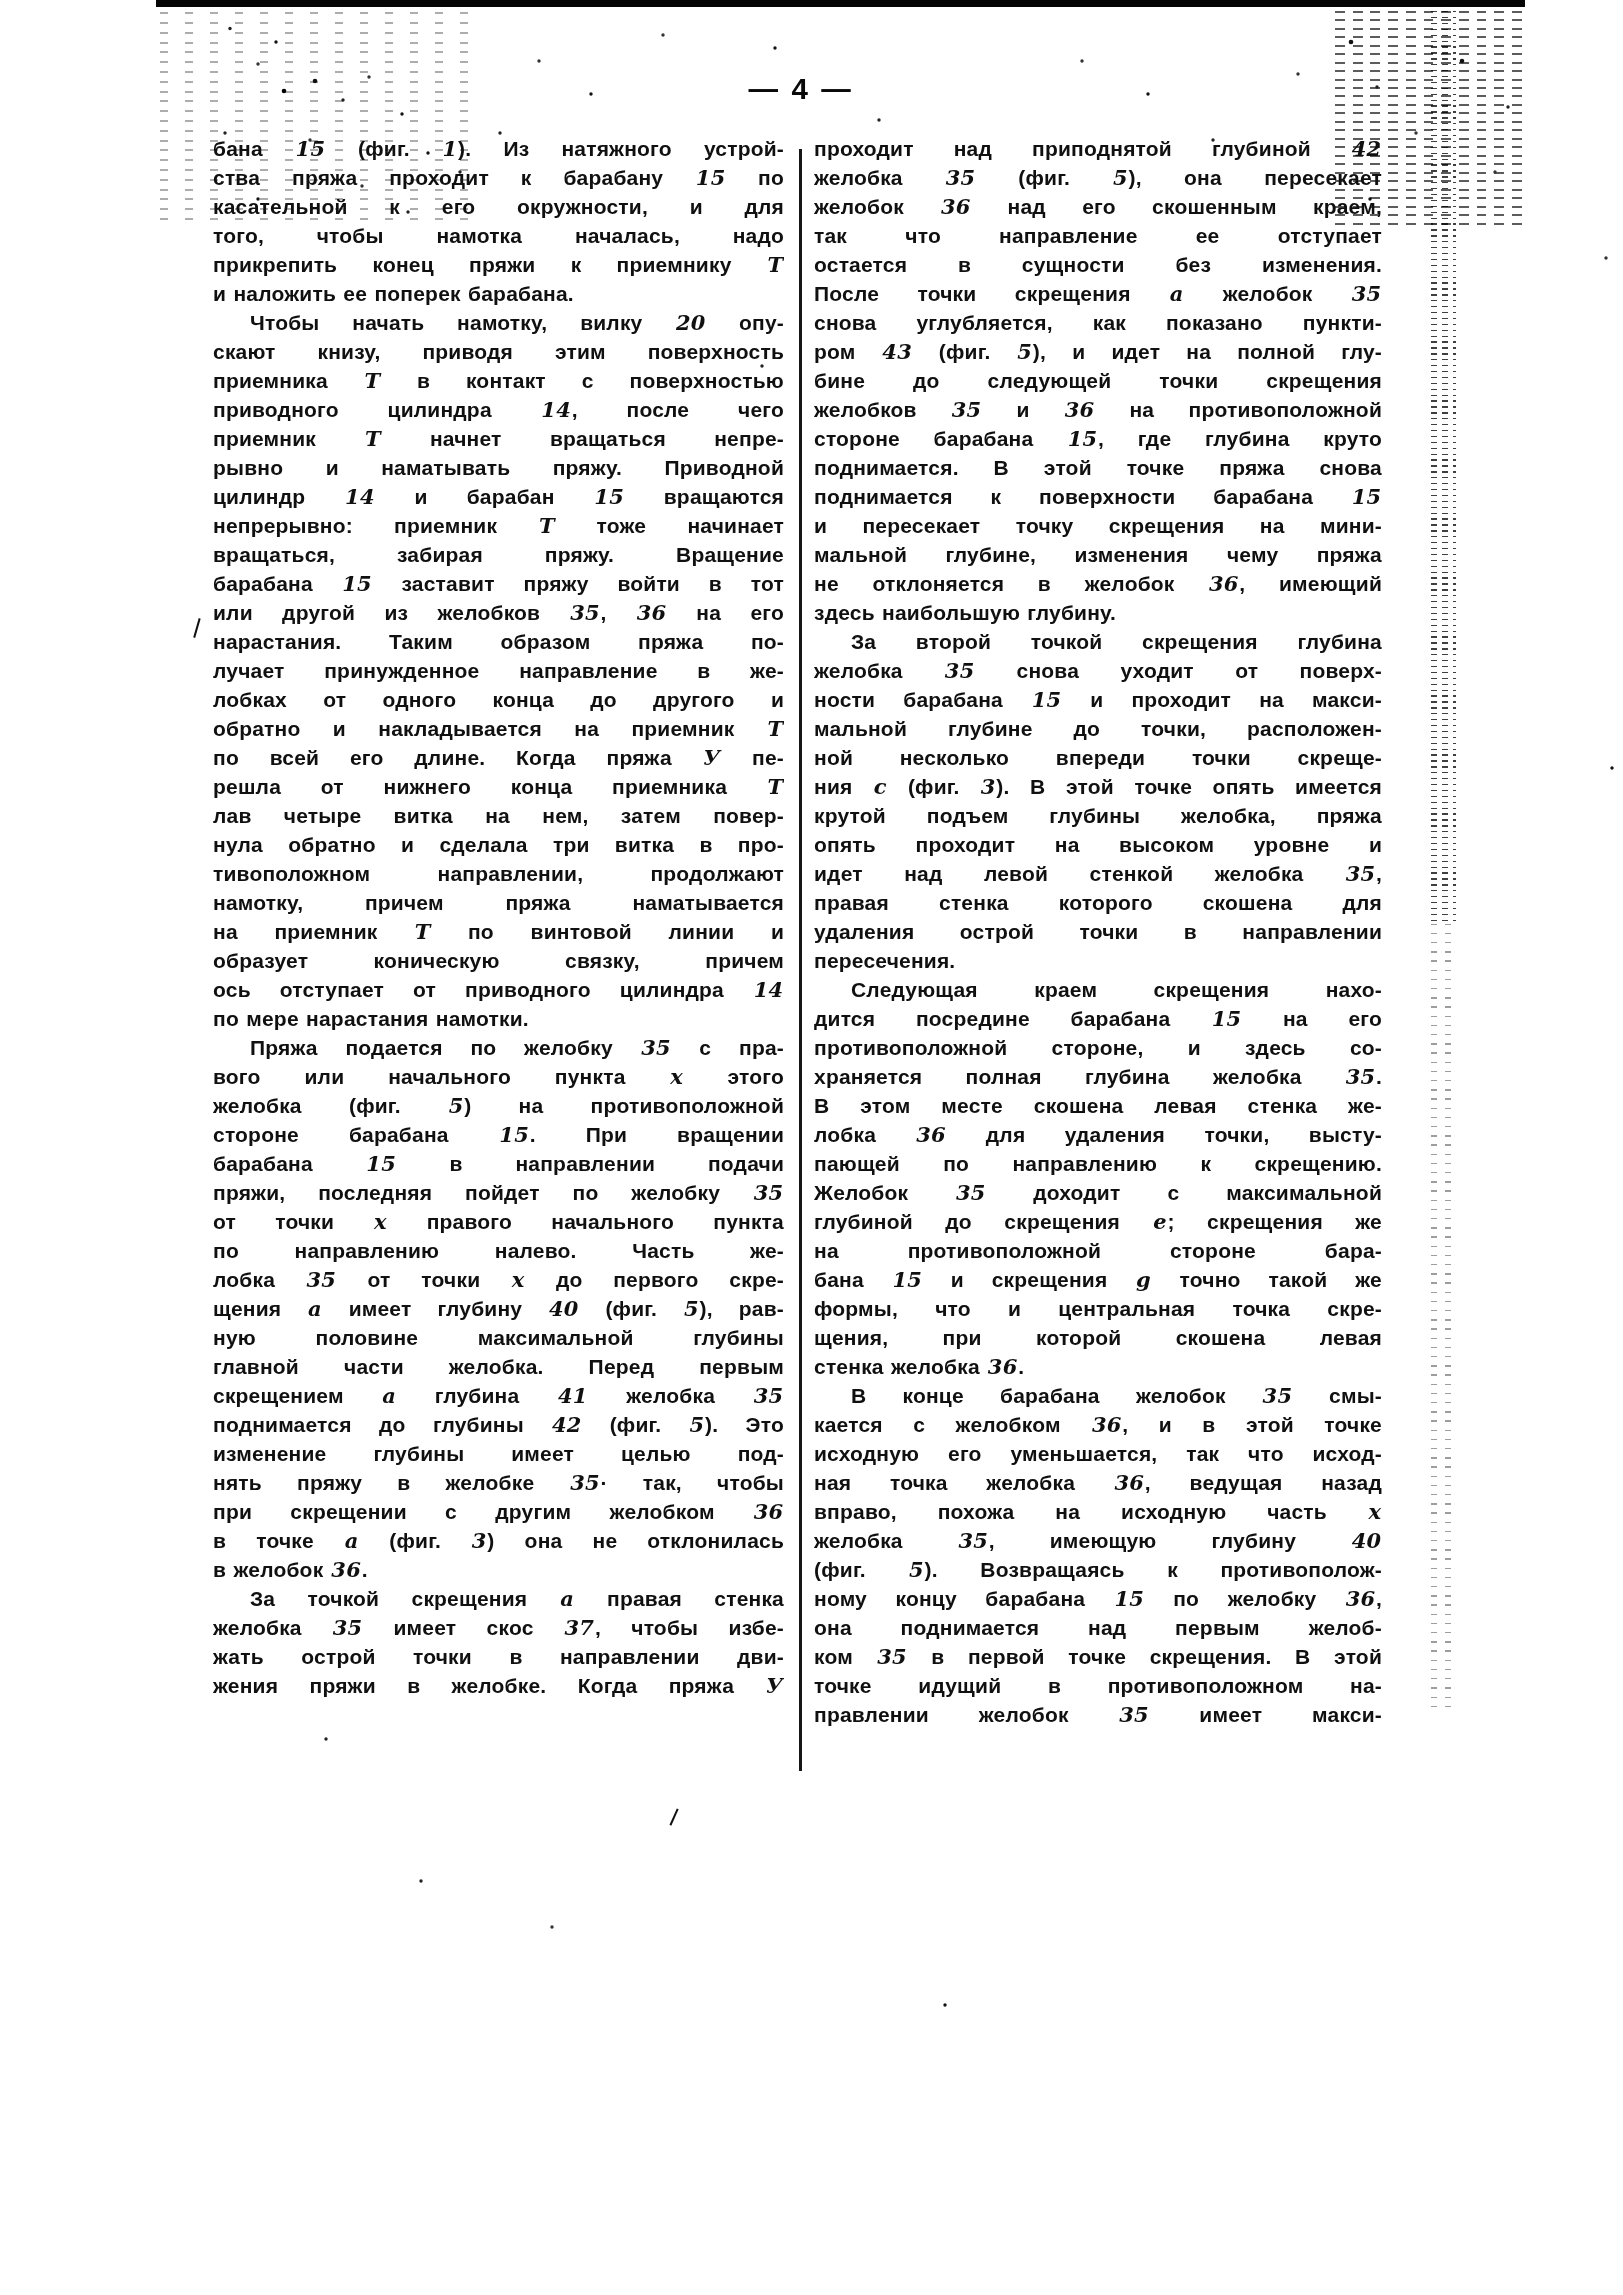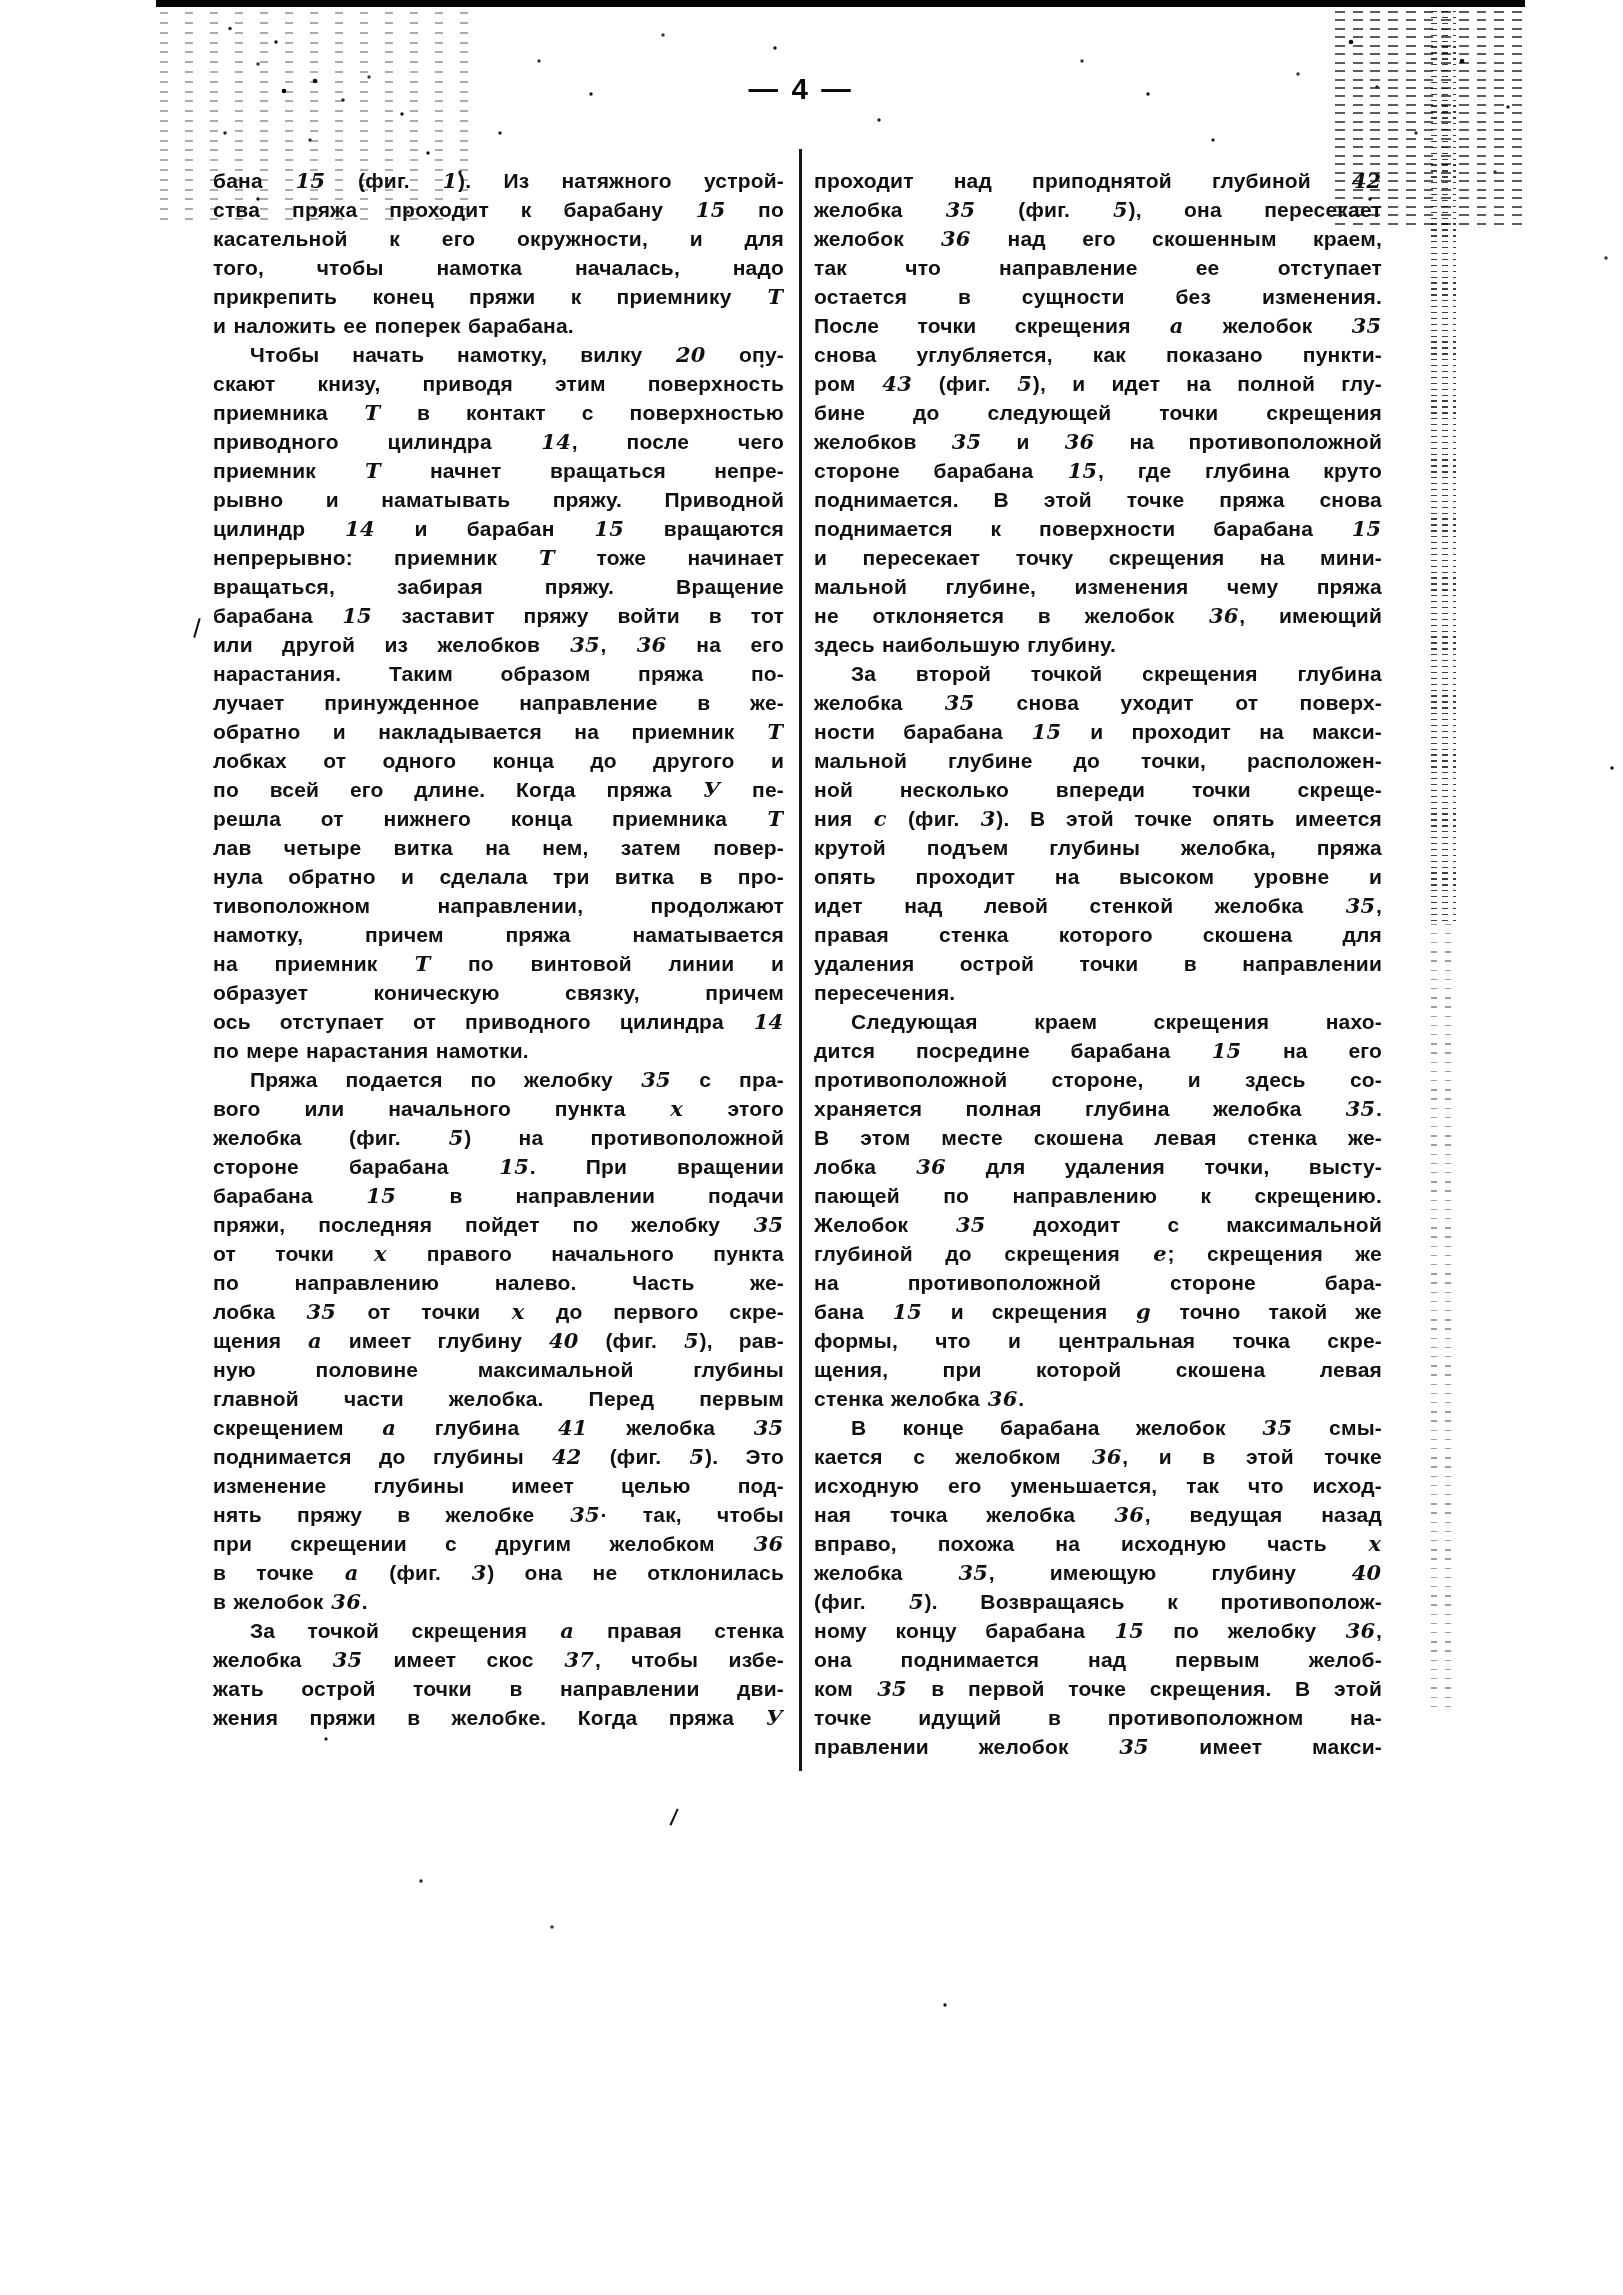--- a/index.html
+++ b/index.html
@@ -58,21 +58,21 @@
   }
   .tick{position:absolute;left:196px;top:618px;width:2px;height:19.6px;background:#111;transform:rotate(16deg);}
   .slash{position:absolute;left:673px;top:1808px;width:2px;height:18.3px;background:#111;transform:rotate(24deg);}
   
   .pagenum{
     position:absolute;left:670px;top:72px;width:262px;
     text-align:center;font-size:29.5px;font-weight:700;letter-spacing:2.6px;color:#0a0a0a;
   }
   
   .divider{position:absolute;left:799px;top:149px;width:2.6px;height:1622px;background:#161616;}
-  .col{position:absolute;top:166px;overflow:hidden;}
+  .col{position:absolute;top:134px;overflow:hidden;}
   .col-left{left:213px;width:571px;}
   .col-right{left:814px;width:568px;}
   .tline{
     height:29px;line-height:29px;font-size:21px;font-weight:700;
     text-align:justify;text-align-last:justify;
     letter-spacing:0.2px;word-spacing:1.3px;
   }
   .tline.end{text-align-last:left;}
   .tline.ind{text-indent:37px;}
   .tline i{font-style:italic;font-family:"DejaVu Serif",serif;font-weight:700;padding:0 0.7px;}
@@ -107,22 +107,22 @@
       <div class="tline">приводного цилиндра <i>14</i>, после чего</div>
       <div class="tline">приемник <i>T</i> начнет вращаться непре-</div>
       <div class="tline">рывно и наматывать пряжу. Приводной</div>
       <div class="tline">цилиндр <i>14</i> и барабан <i>15</i> вращаются</div>
       <div class="tline">непрерывно: приемник <i>T</i> тоже начинает</div>
       <div class="tline">вращаться, забирая пряжу. Вращение</div>
       <div class="tline">барабана <i>15</i> заставит пряжу войти в тот</div>
       <div class="tline">или другой из желобков <i>35</i>, <i>36</i> на его</div>
       <div class="tline">нарастания. Таким образом пряжа по-</div>
       <div class="tline">лучает принужденное направление в же-</div>
+      <div class="tline">лобках от одного конца до другого и</div>
       <div class="tline">обратно и накладывается на приемник <i>T</i></div>
-      <div class="tline">лобках от одного конца до другого и</div>
       <div class="tline">по всей его длине. Когда пряжа <i>У</i> пе-</div>
       <div class="tline">решла от нижнего конца приемника <i>T</i></div>
       <div class="tline">лав четыре витка на нем, затем повер-</div>
       <div class="tline">нула обратно и сделала три витка в про-</div>
       <div class="tline">тивоположном направлении, продолжают</div>
       <div class="tline">намотку, причем пряжа наматывается</div>
       <div class="tline">на приемник <i>T</i> по винтовой линии и</div>
       <div class="tline">образует коническую связку, причем</div>
       <div class="tline">ось отступает от приводного цилиндра <i>14</i></div>
       <div class="tline end">по мере нарастания намотки.</div>

